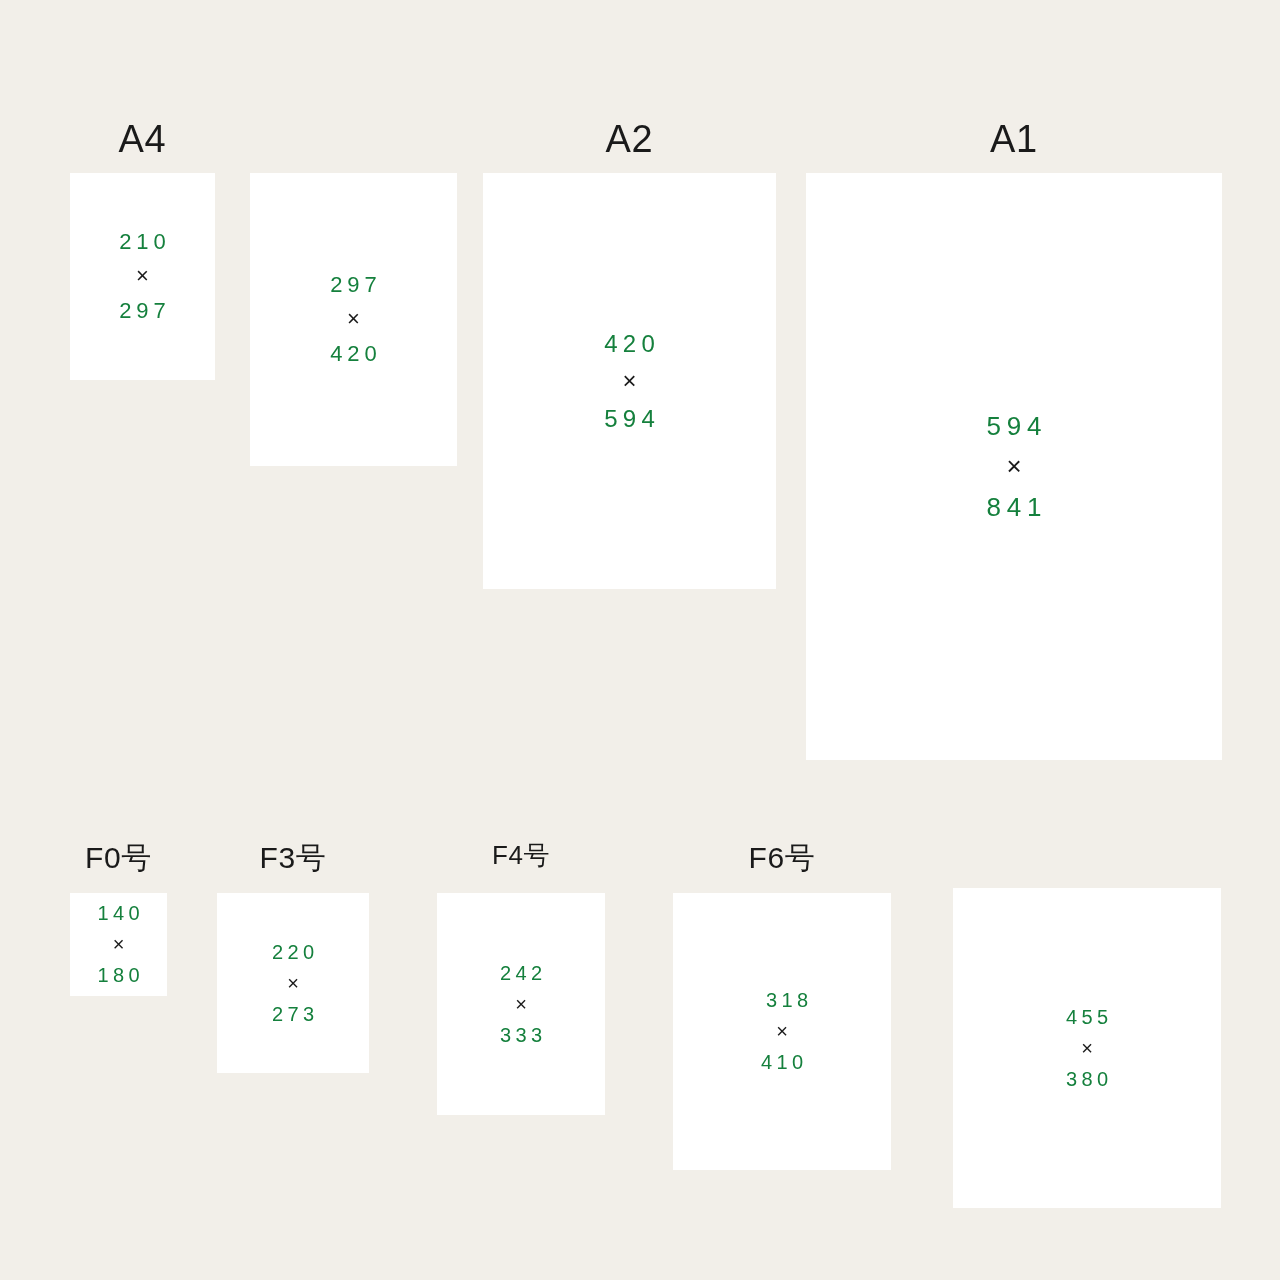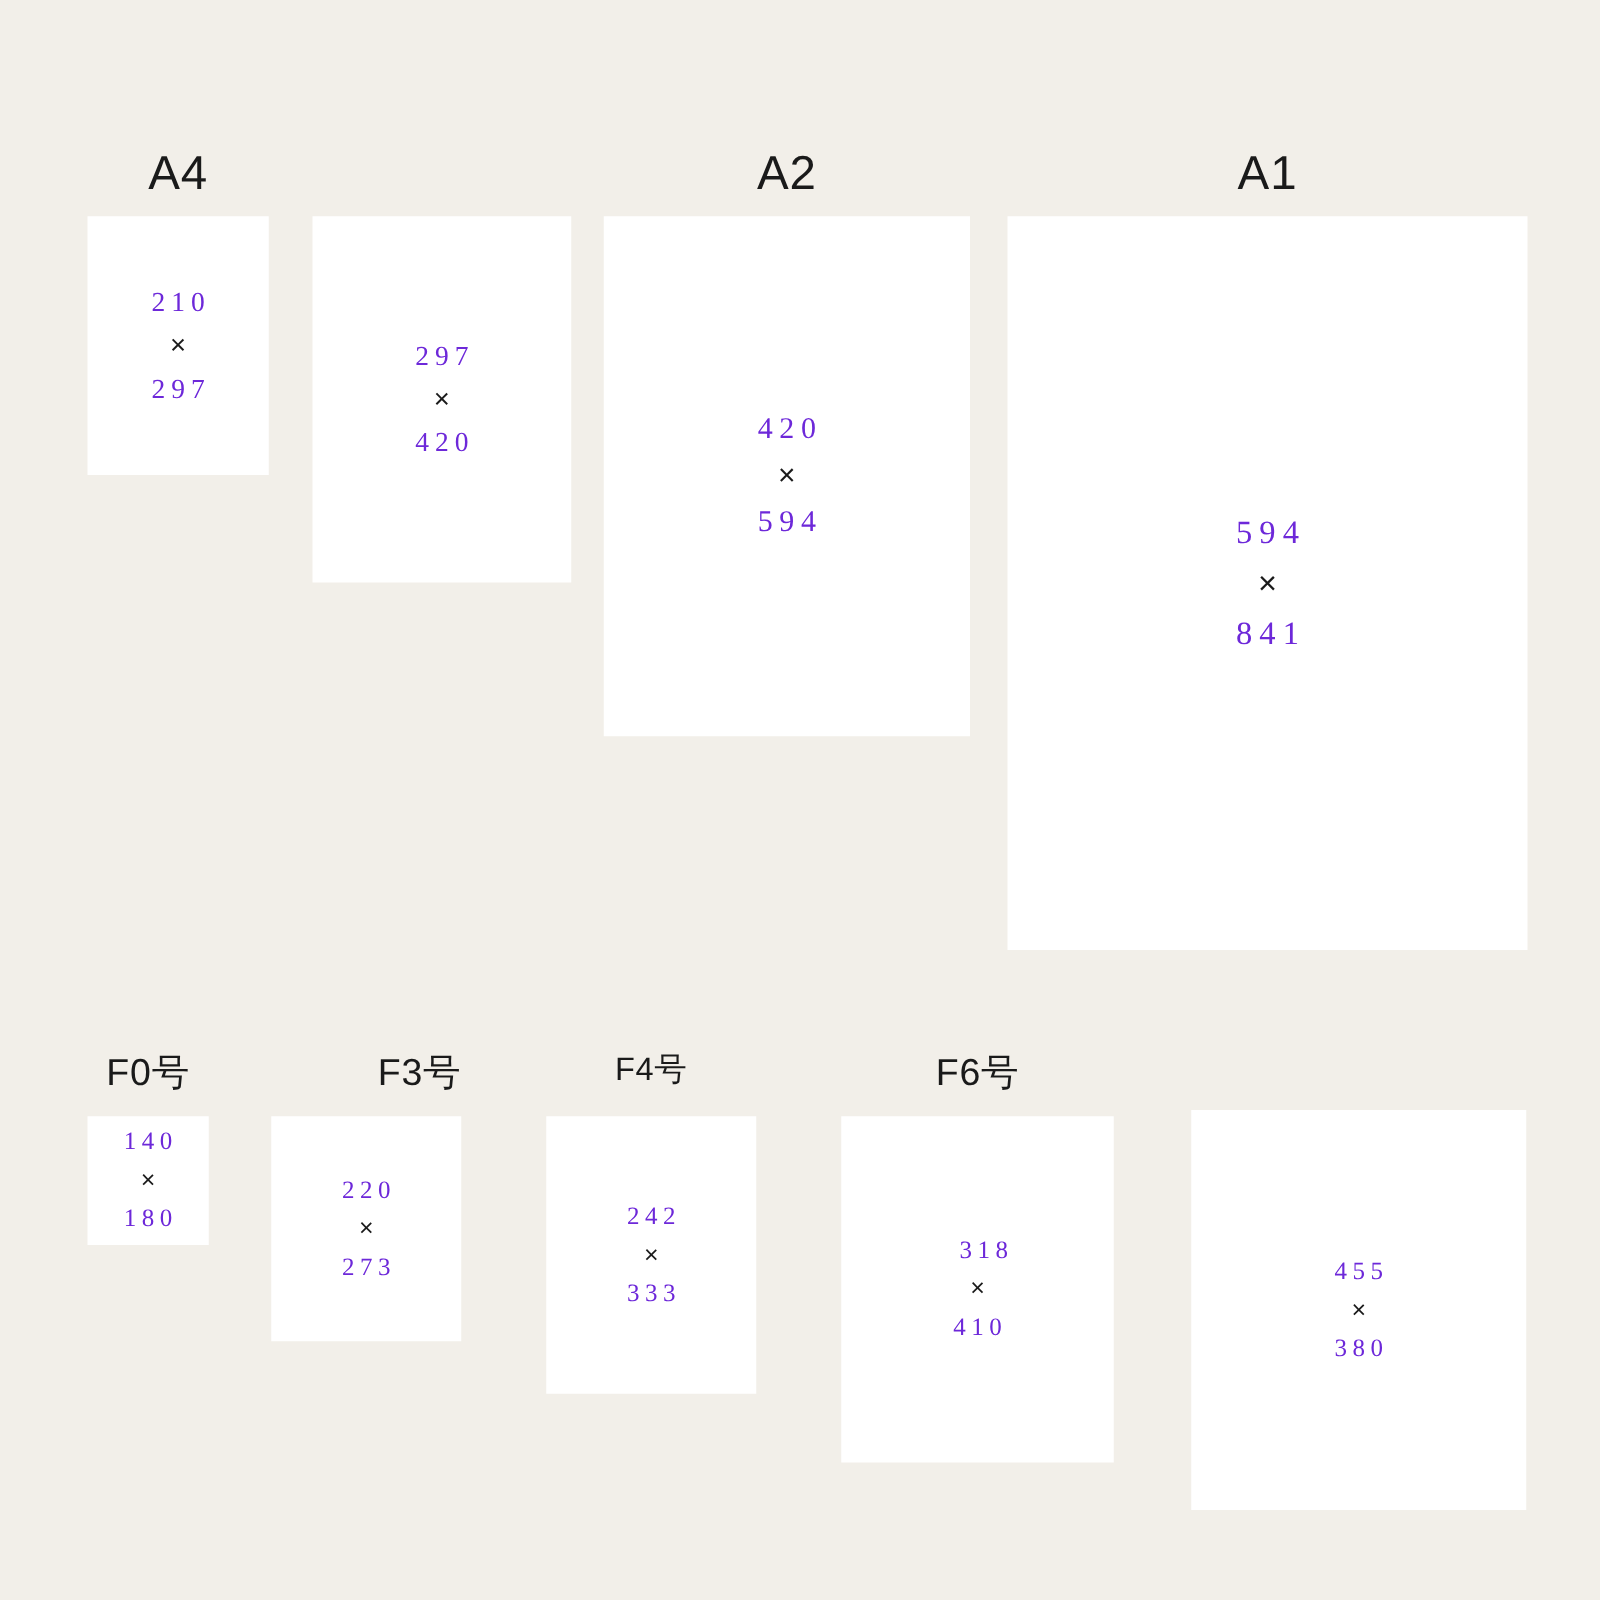--- a/index.html
+++ b/index.html
@@ -38,22 +38,22 @@
   .paper-box {
     position: absolute;
     background: #ffffff;
     display: flex;
     flex-direction: column;
     align-items: center;
     justify-content: center;
     box-sizing: border-box;
   }
   .dim-line {
-    color: #6d28d9;
-    font-family: Liberation Serif, serif;
+    color: #15803d;
+    font-family: Liberation Sans, sans-serif;
     letter-spacing: 0.22em;
     text-indent: 0.22em;
     line-height: 1.55;
     white-space: nowrap;
   }
   .dim-x {
     color: #1a1a1a;
     font-family: "Liberation Sans", sans-serif;
     line-height: 1.55;
   }
@@ -87,21 +87,21 @@
         <div class="dim-line" style="font-size: 26px;">841</div>
       </div>
     </div>
     <div class="paper-item" style="left: 0px; top: 0px; width: 1280px; height: 1280px;">
       <div class="paper-label" style="left: 70px; width: 97px; top: 838px; font-size: 30px; color: rgb(26, 26, 26);">F0号</div>
       <div class="paper-box" style="left: 70px; top: 893px; width: 97px; height: 103px; background: rgb(255, 255, 255);">
         <div class="dim-line" style="font-size: 20px;">140</div>
         <div class="dim-x" style="font-size: 20px;">×</div>
         <div class="dim-line" style="font-size: 20px;">180</div>
       </div>
-      <div class="paper-label" style="left: 217px; width: 152px; top: 838px; font-size: 30px; color: rgb(26, 26, 26); text-align: right;">F3号</div>
+      <div class="paper-label" style="left: 217px; width: 152px; top: 838px; font-size: 30px; color: rgb(26, 26, 26);">F3号</div>
       <div class="paper-box" style="left: 217px; top: 893px; width: 152px; height: 180px; background: rgb(255, 255, 255);">
         <div class="dim-line" style="font-size: 20px;">220</div>
         <div class="dim-x" style="font-size: 20px;">×</div>
         <div class="dim-line" style="font-size: 20px;">273</div>
       </div>
       <div class="paper-label" style="left: 437px; width: 168px; top: 838px; font-size: 26px; color: rgb(26, 26, 26);">F4号</div>
       <div class="paper-box" style="left: 437px; top: 893px; width: 168px; height: 222px; background: rgb(255, 255, 255);">
         <div class="dim-line" style="font-size: 20px;">242</div>
         <div class="dim-x" style="font-size: 20px;">×</div>
         <div class="dim-line" style="font-size: 20px;">333</div>

